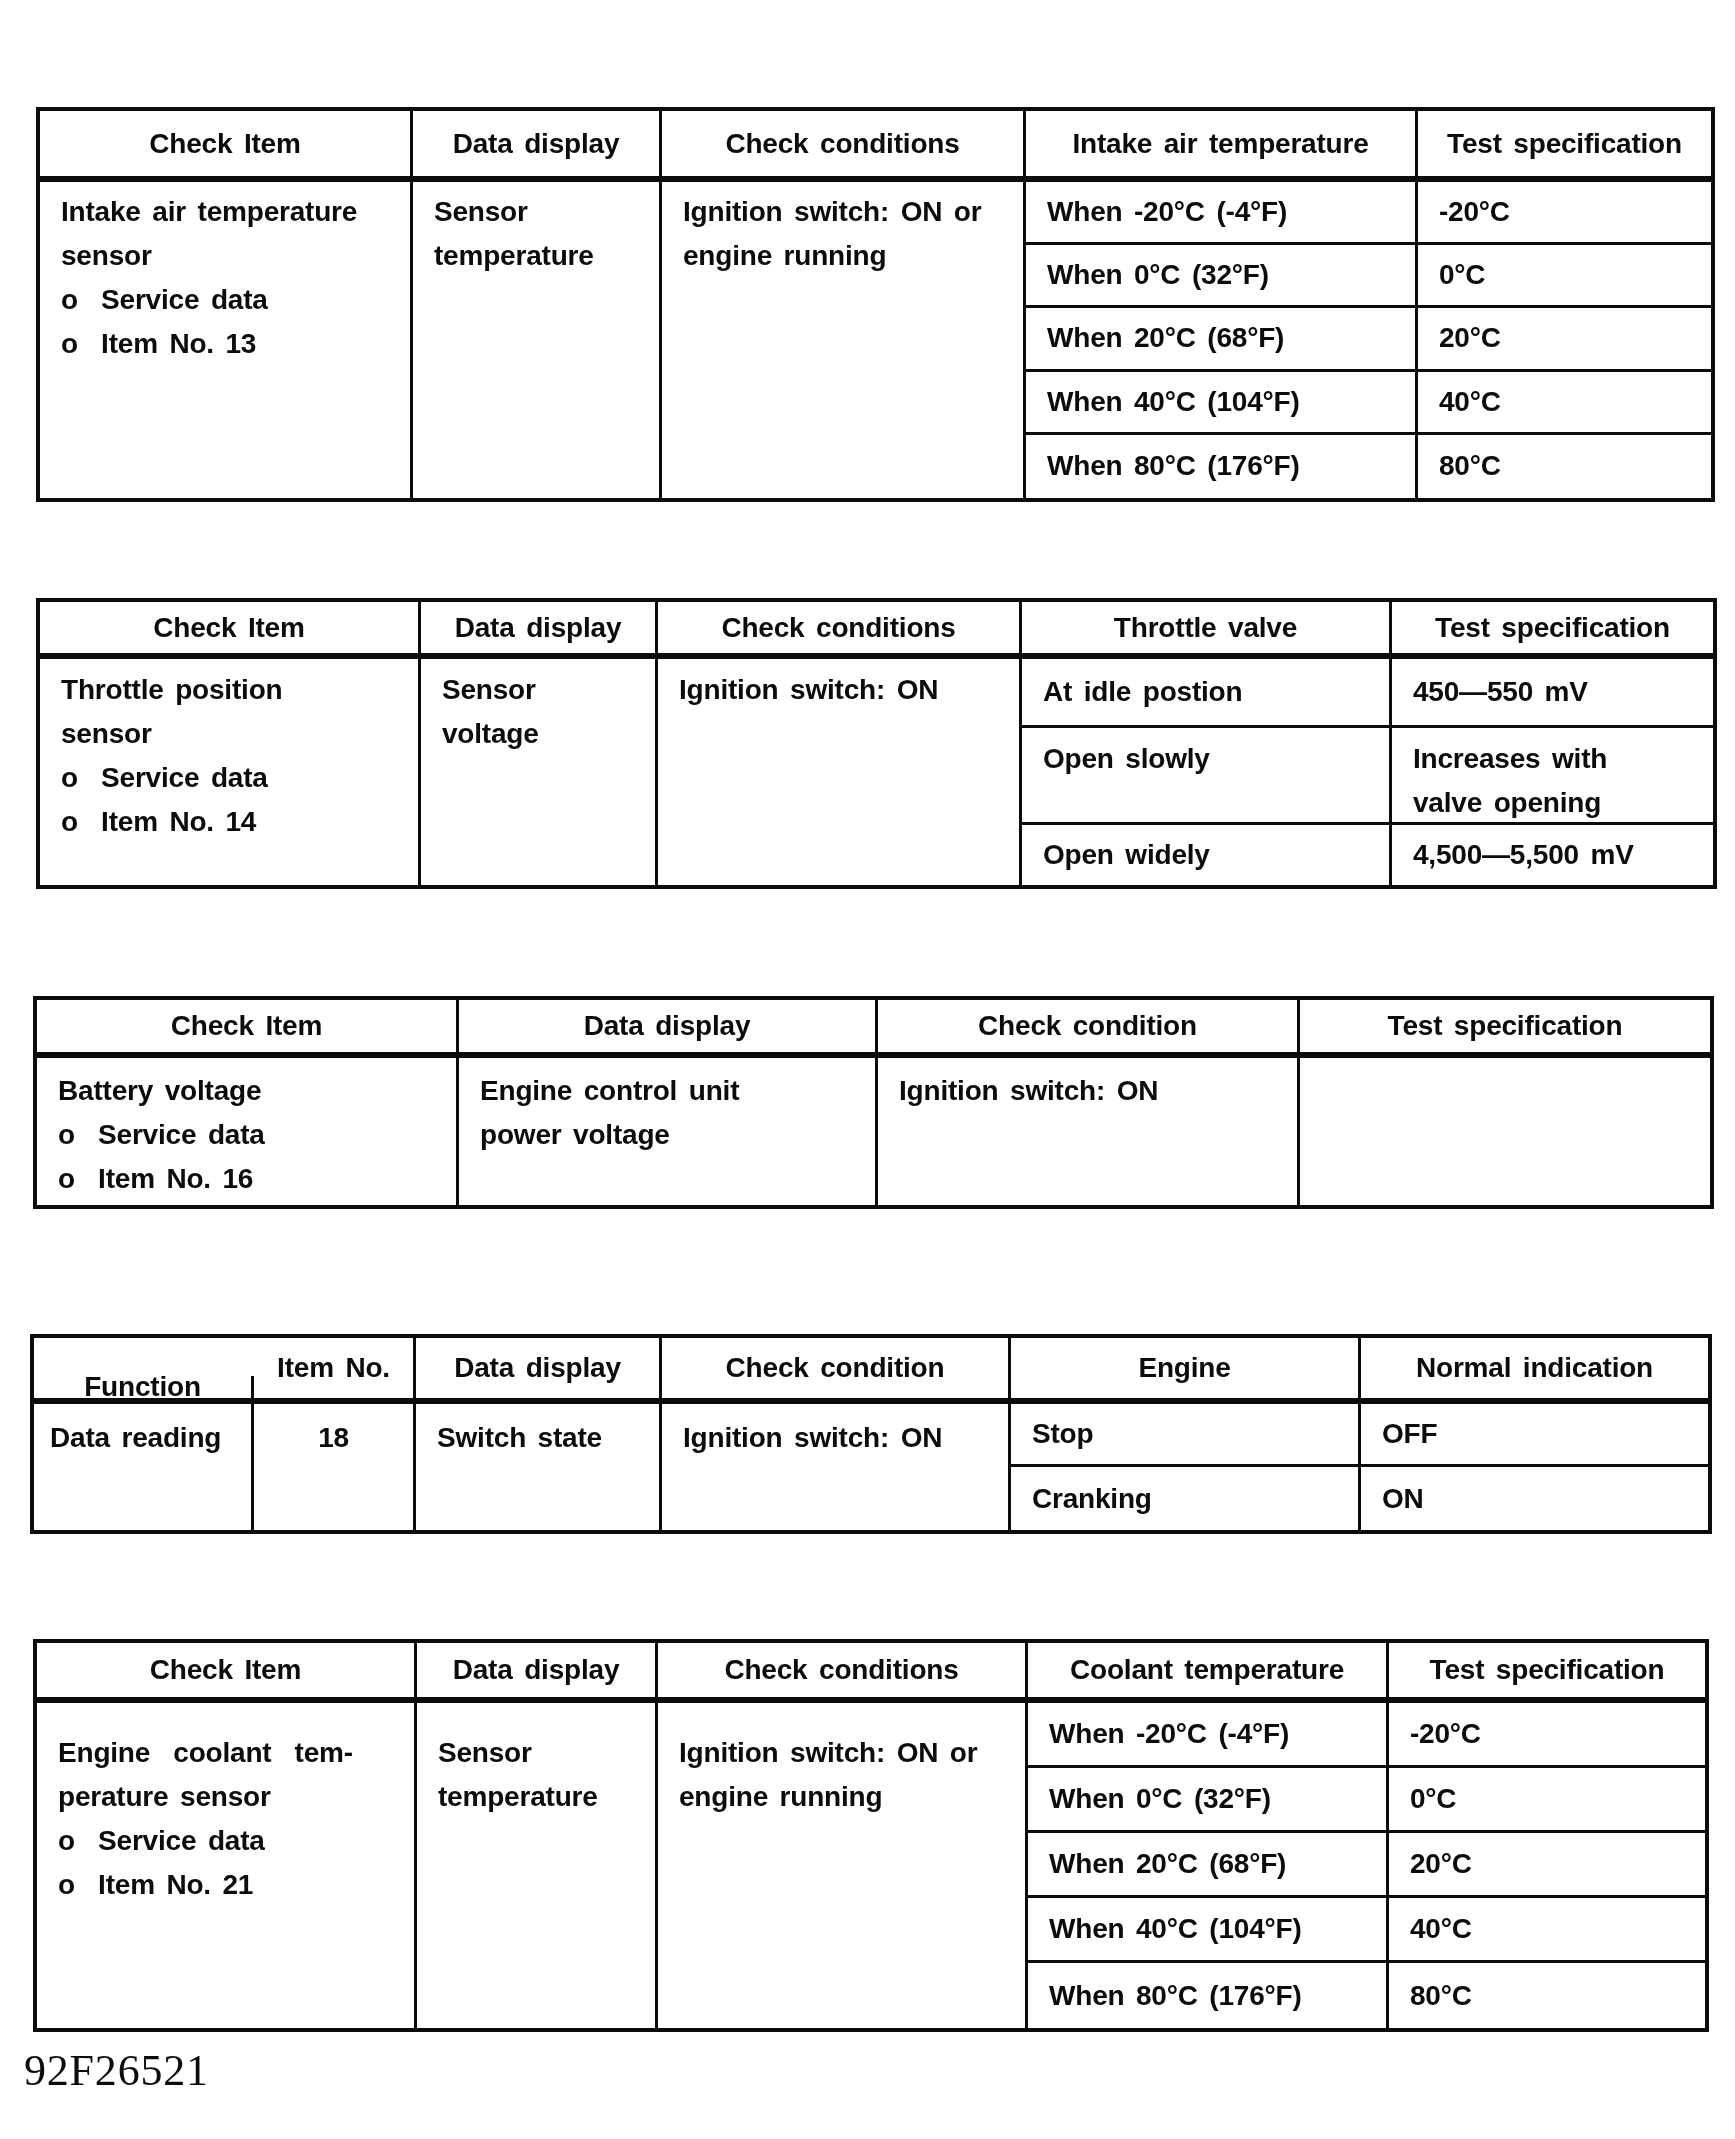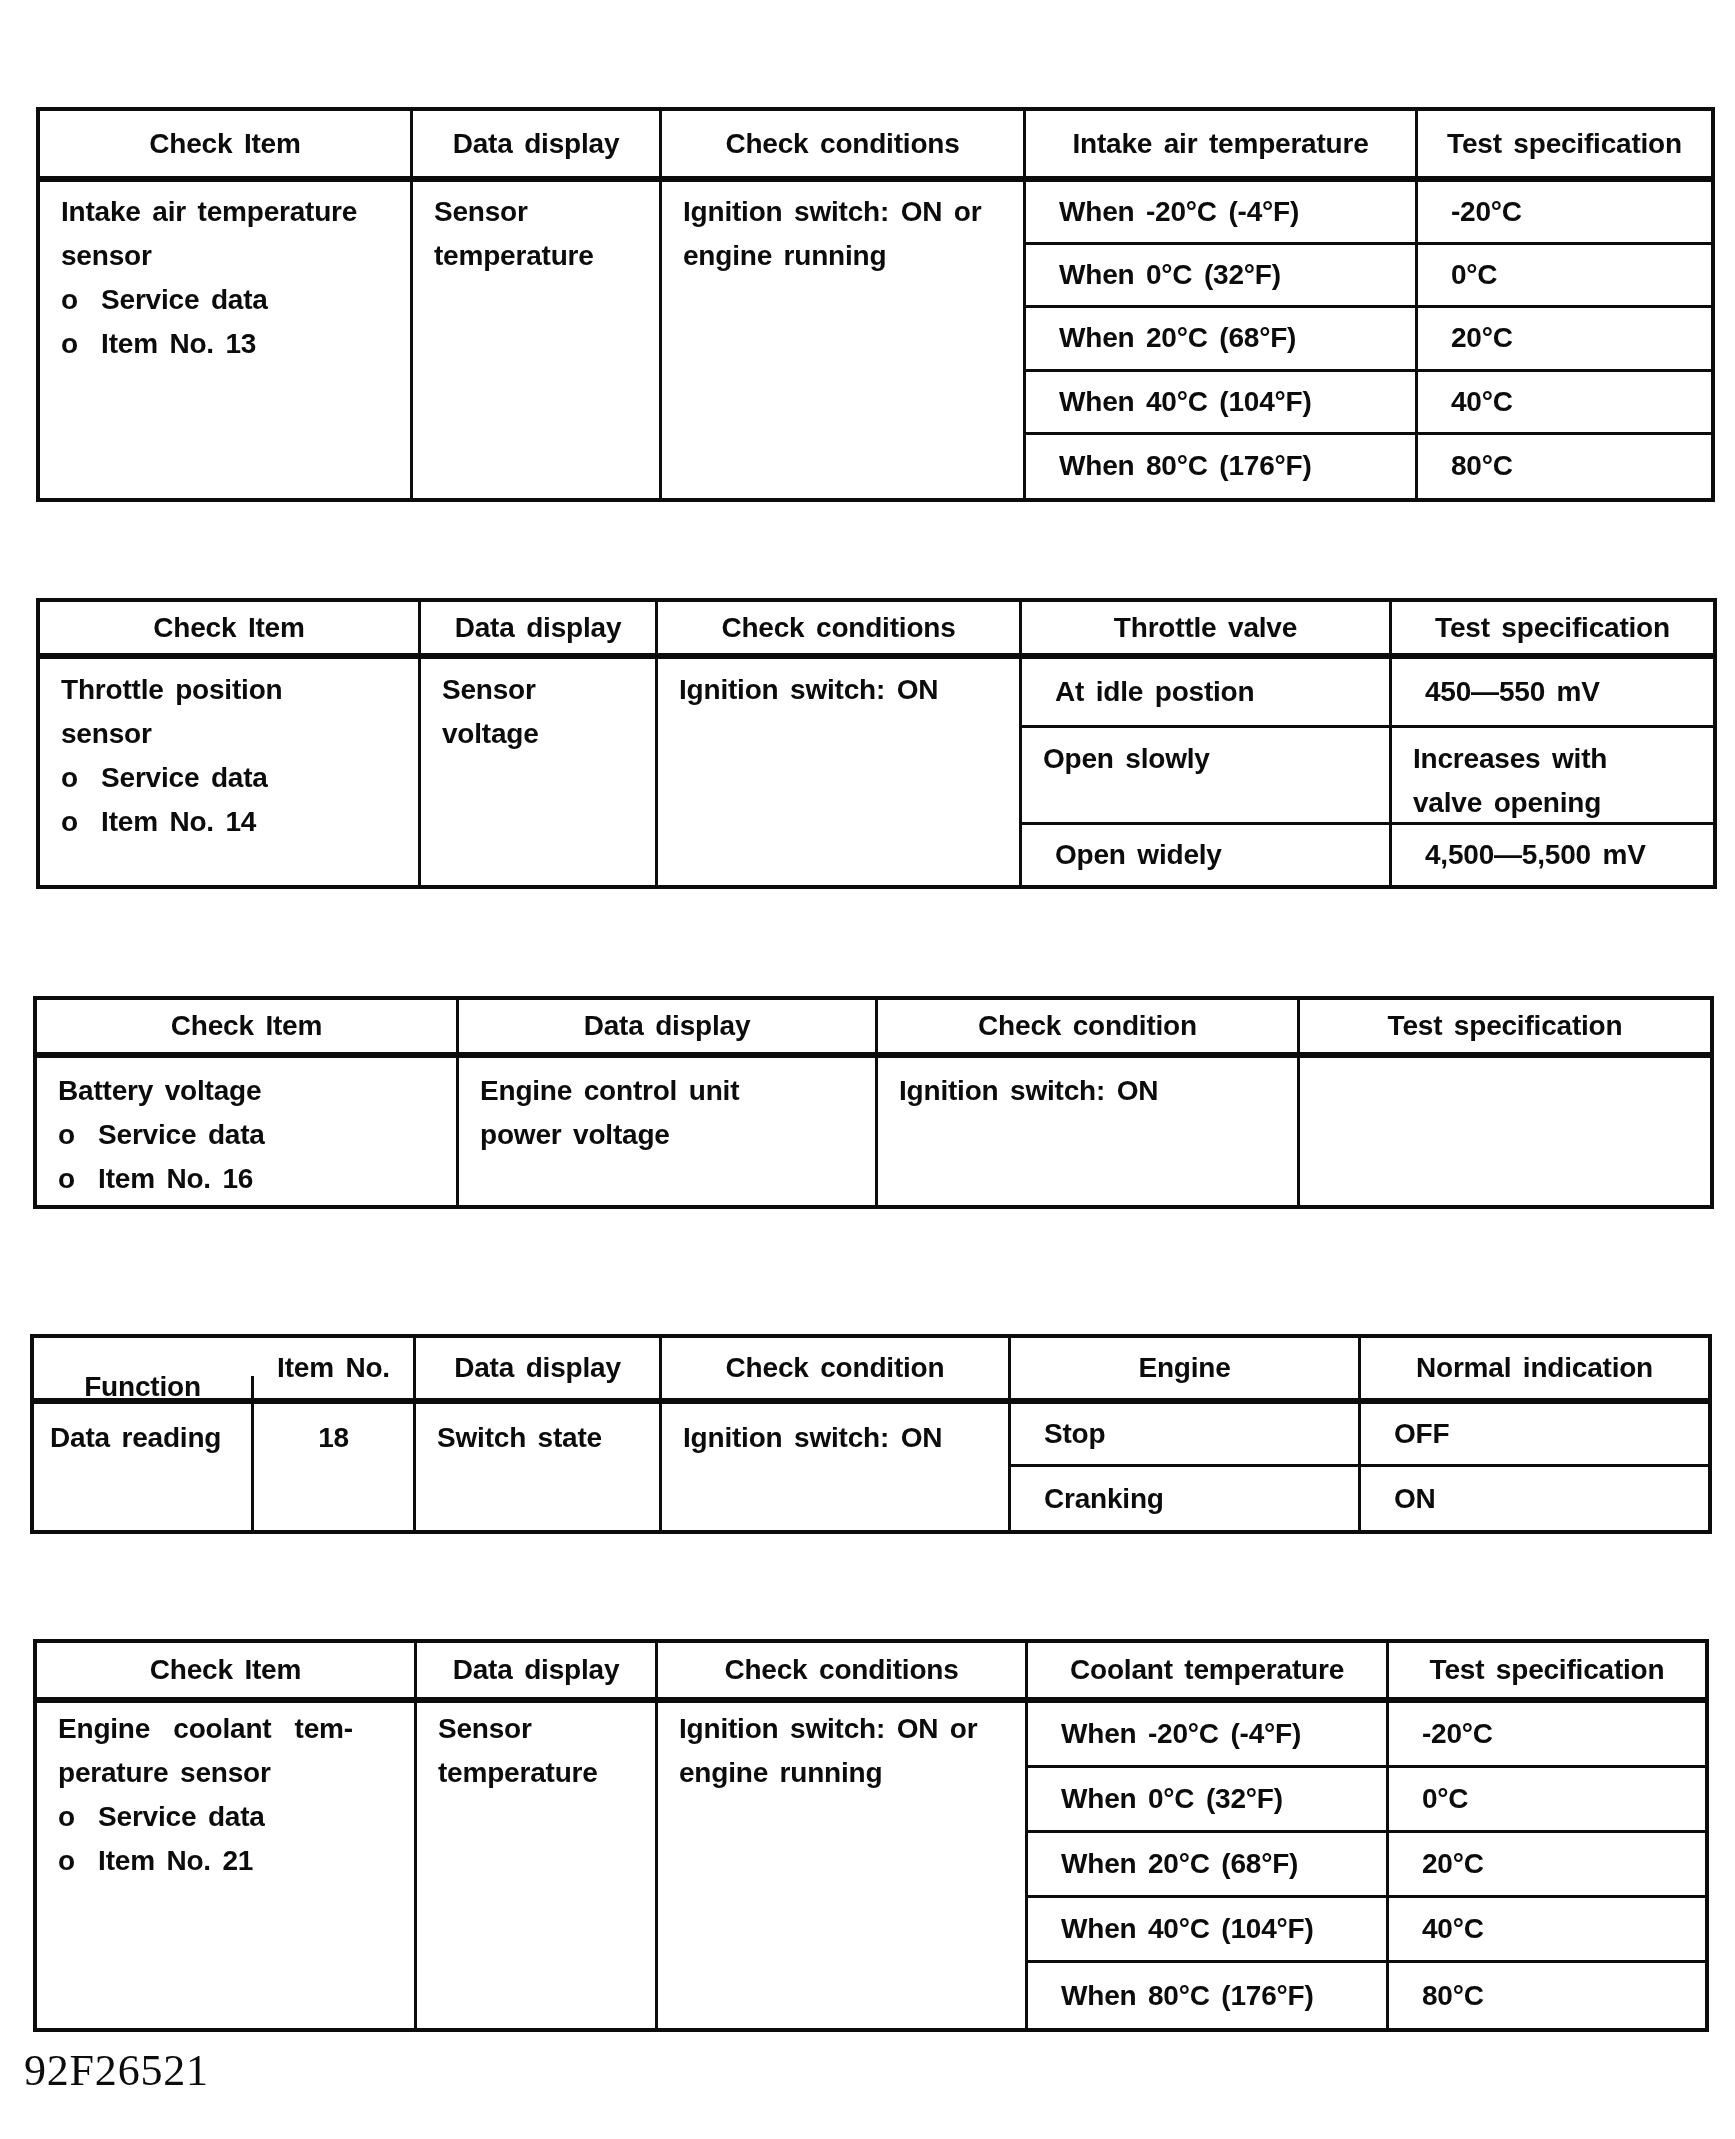--- a/index.html
+++ b/index.html
@@ -23,21 +23,21 @@
     overflow:visible;
   }
   .hdr{
     border-bottom-width:6.5px;
     justify-content:center;align-items:center;
     flex-direction:row;text-align:center;
   }
   .cr{border-right:none;}
   .cb{border-bottom:none;}
   .body-top{padding-left:21px;}
-  .vcent{justify-content:center;padding-left:33px;}
+  .vcent{justify-content:center;padding-left:21px;}
   .ln{white-space:pre;line-height:44px;display:block;}
   .one{white-space:pre;line-height:36px;display:block;}
   #footer-code{
     position:absolute;left:24px;top:2045px;
     font-family:"Liberation Serif","DejaVu Serif",serif;
     font-weight:400;font-size:44px;letter-spacing:0.8px;color:#0c0c0c;
   }
   
   #t1{left:36px;top:107px;width:1679px;height:395px;
       grid-template-columns:373px 249px 364px 392px 1fr;
@@ -48,21 +48,21 @@
   #t3{left:33px;top:996px;width:1681px;height:213px;
       grid-template-columns:422px 419px 422px 1fr;
       grid-template-rows:58px 1fr;}
   #t4{left:30px;top:1334px;width:1682px;height:200px;
       grid-template-columns:220px 162px 246px 349px 350px 1fr;
       grid-template-rows:66px 1fr 1fr;}
   #t5{left:33px;top:1639px;width:1676px;height:393px;
       grid-template-columns:380px 241px 370px 361px 1fr;
       grid-template-rows:60px repeat(5,1fr);}
   .pt10{padding-top:8px;} .pt13{padding-top:10.5px;} .pt15{padding-top:12px;}
-  .pt16{padding-top:4px;} .pt20{padding-top:9px;}
+  .pt16{padding-top:28px;} .pt20{padding-top:9px;}
 </style>
 </head>
 <body>
 
 <div id="t1" class="tbl">
   <div class="cell hdr" style="grid-column:1;grid-row:1;">
       <span class="one">Check Item</span>
     </div>
   <div class="cell hdr" style="grid-column:2;grid-row:1;">
       <span class="one">Data display</span>

